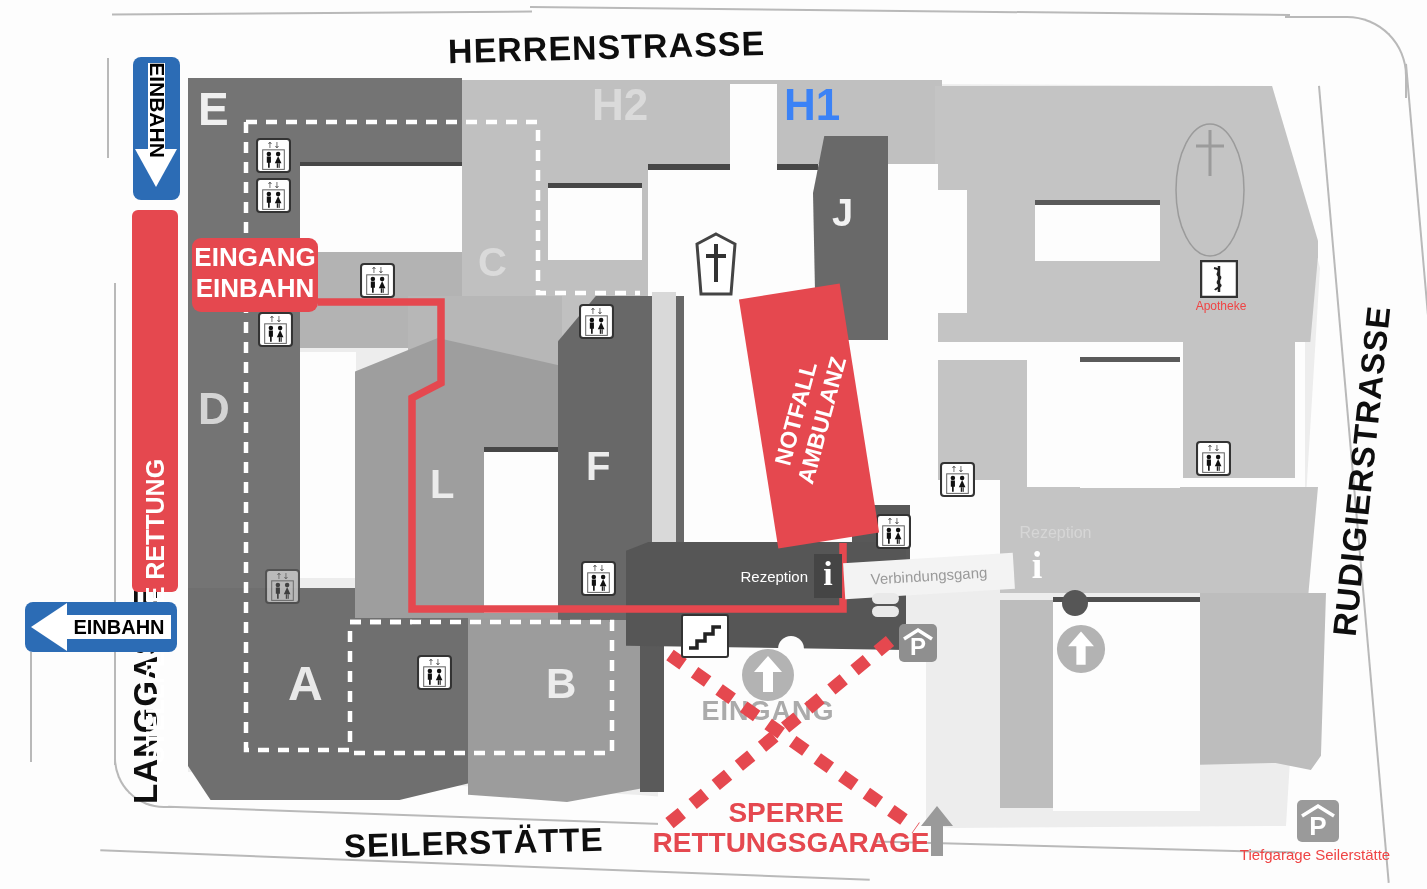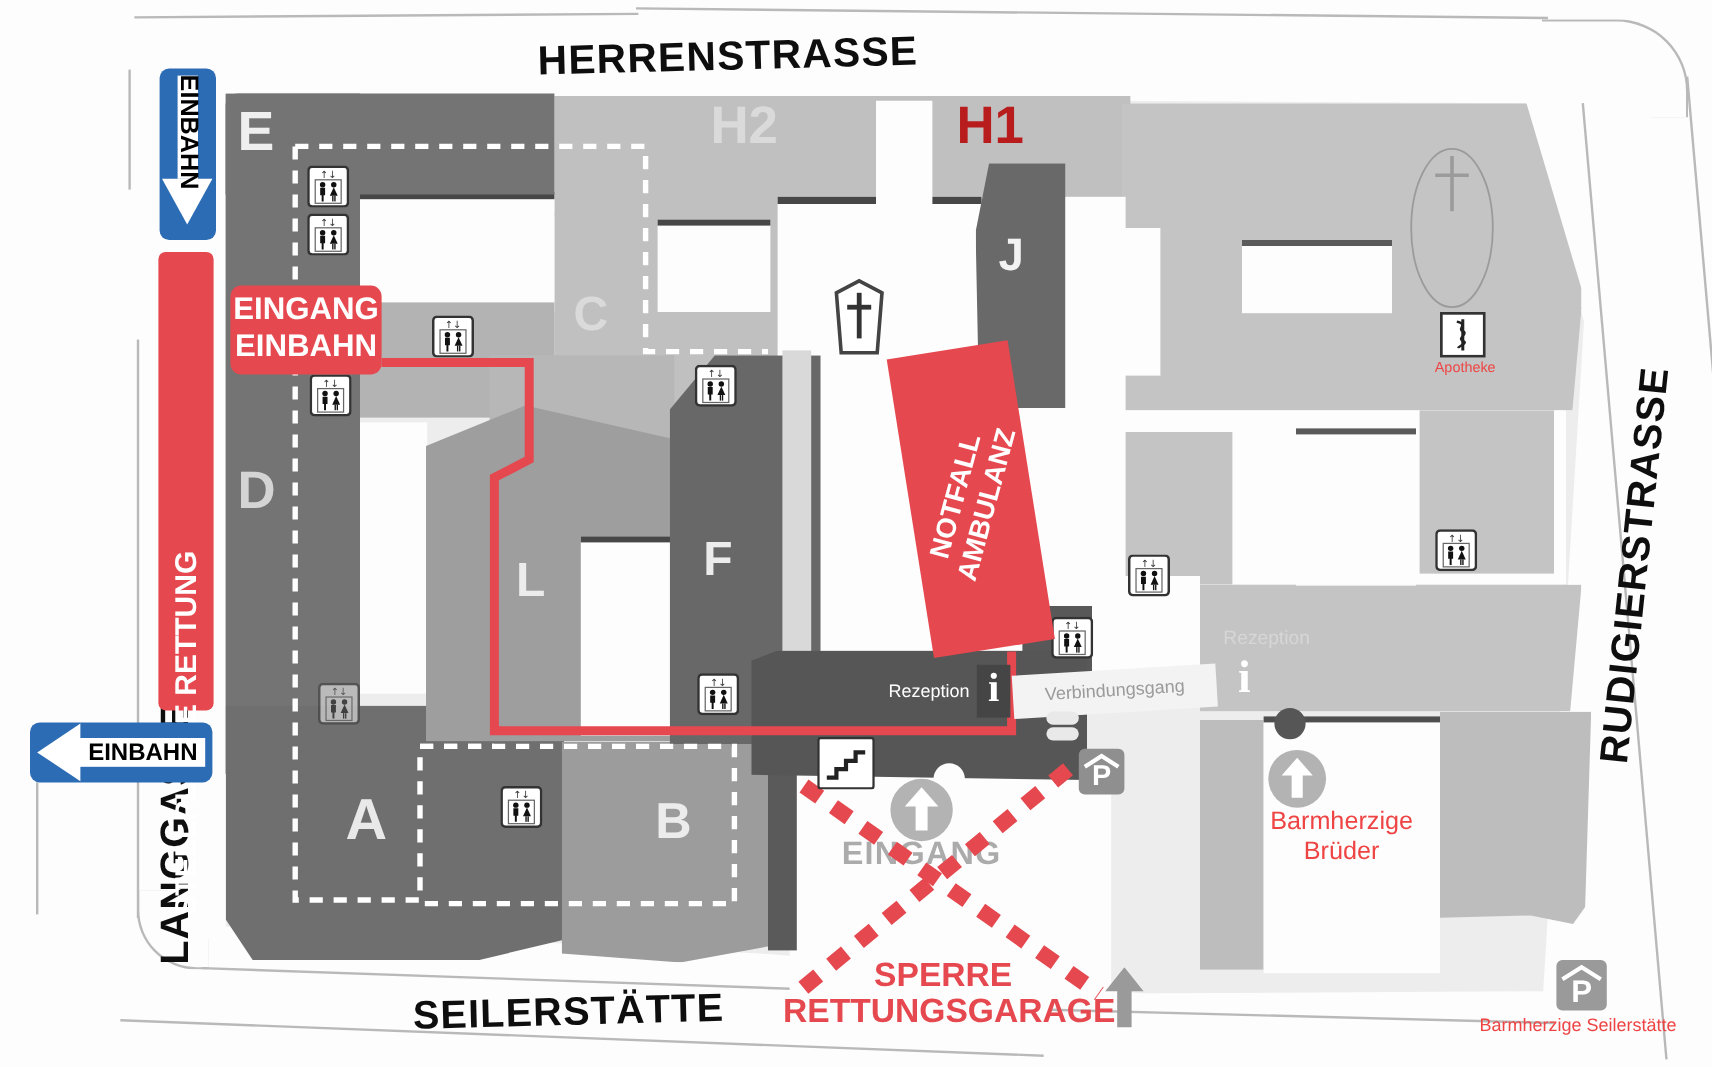--- a/index.html
+++ b/index.html
@@ -134,21 +134,21 @@
     <div class="abs" style="left:-36px;top:40px;width:120px;height:26px;transform:rotate(90deg);color:#000;font-weight:bold;font-size:21px;text-align:center;line-height:26px;">EINBAHN</div>
   </div>
   <div class="bluesign z45" style="left:25px;top:602px;width:152px;height:50px;">
     <div class="abs" style="left:6px;top:1px;width:0;height:0;border-top:24px solid transparent;border-bottom:24px solid transparent;border-right:36px solid #fff;"></div>
     <div class="abs" style="left:40px;top:13px;width:106px;height:24px;background:#fff;"></div>
     <div class="abs" style="left:42px;top:13px;width:104px;color:#000;font-weight:bold;font-size:20px;text-align:center;line-height:24px;">EINBAHN</div>
   </div>
 
   <div class="lbl" style="left:198px;top:82px;font-size:46px;color:#efefef;">E</div>
   <div class="lbl" style="left:592px;top:80px;font-size:44px;color:#dadada;">H2</div>
-  <div class="lbl" style="left:784px;top:80px;font-size:44px;color:#b91c1c;margin-left:13px;">H1</div>
+  <div class="lbl" style="left:784px;top:80px;font-size:44px;color:#3b82f6;">H1</div>
   <div class="lbl" style="left:478px;top:240px;font-size:40px;color:#dadada;">C</div>
   <div class="lbl" style="left:198px;top:384px;font-size:44px;color:#d4d4d4;">D</div>
   <div class="lbl" style="left:832px;top:192px;font-size:38px;color:#f2f2f2;">J</div>
   <div class="lbl" style="left:430px;top:462px;font-size:40px;color:#ececec;">L</div>
   <div class="lbl" style="left:586px;top:444px;font-size:40px;color:#ececec;">F</div>
   <div class="lbl" style="left:288px;top:656px;font-size:48px;color:#e9e9e9;">A</div>
   <div class="lbl" style="left:546px;top:660px;font-size:42px;color:#ececec;">B</div>
 
   <div class="street-name" style="left:448px;top:28px;font-size:34px;transform:rotate(-1.5deg);">HERRENSTRASSE</div>
   <div class="street-name" style="left:344px;top:824px;font-size:33px;transform:rotate(-1.5deg);">SEILERSTÄTTE</div>
@@ -160,25 +160,21 @@
   <div class="gray-note" style="left:1008px;top:524px;width:95px;font-size:16px;color:#d6d6d6;">Rezeption</div>
   <div class="iicon" style="left:1022px;top:544px;width:30px;height:44px;font-size:38px;line-height:42px;">i</div>
   <div class="abs" style="left:844px;top:558px;width:170px;height:36px;background:#f3f3f3;transform:rotate(-3.5deg);z-index:41;">
     <div style="text-align:center;color:#9a9a9a;font-size:15px;line-height:36px;">Verbindungsgang</div>
   </div>
   <div class="pill" style="left:872px;top:593px;"></div>
   <div class="pill" style="left:872px;top:606px;"></div>
 
   <div class="gray-note" style="left:1186px;top:299px;width:70px;font-size:12px;">Apotheke</div>
   <div class="gray-note" style="left:700px;top:696px;width:136px;font-size:27px;font-weight:bold;color:#ababab;letter-spacing:1px;z-index:38;">EINGANG</div>
-  <div class="gray-note" style="left:1040px;top:672px;width:156px;font-size:21px;line-height:25px;">
-    <div>Barmherzige</div>
-    <div>Brüder</div>
-  </div>
-  <div class="gray-note" style="left:1215px;top:846px;width:200px;font-size:15px;">Barmherzige Seilerstätte</div>
+  <div class="gray-note" style="left:1215px;top:846px;width:200px;font-size:15px;">Tiefgarage Seilerstätte</div>
 
   <div class="elev-icon" style="left:256px;top:138px;"><svg viewBox="0 0 34 34" width="100%" height="100%">
         <rect x="1" y="1" width="32" height="32" rx="3" fill="#fff" stroke="#333" stroke-width="2"></rect>
         <text x="17" y="10" font-size="8" text-anchor="middle" fill="#333" font-family="DejaVu Sans">↑↓</text>
         <rect x="6.5" y="11.5" width="21" height="19" fill="none" stroke="#666" stroke-width="1"></rect>
         <circle cx="12.5" cy="15.5" r="2.2" fill="#111"></circle>
         <path d="M10.5,18 h4 v6 h-1.2 v5 h-1.6 v-5 h-1.2 z" fill="#111"></path>
         <circle cx="21.5" cy="15.5" r="2.2" fill="#111"></circle>
         <path d="M21.5,17.5 l3.2,7 h-6.4 z" fill="#111"></path>
         <rect x="20.2" y="24.5" width="1.1" height="4.5" fill="#111"></rect>

